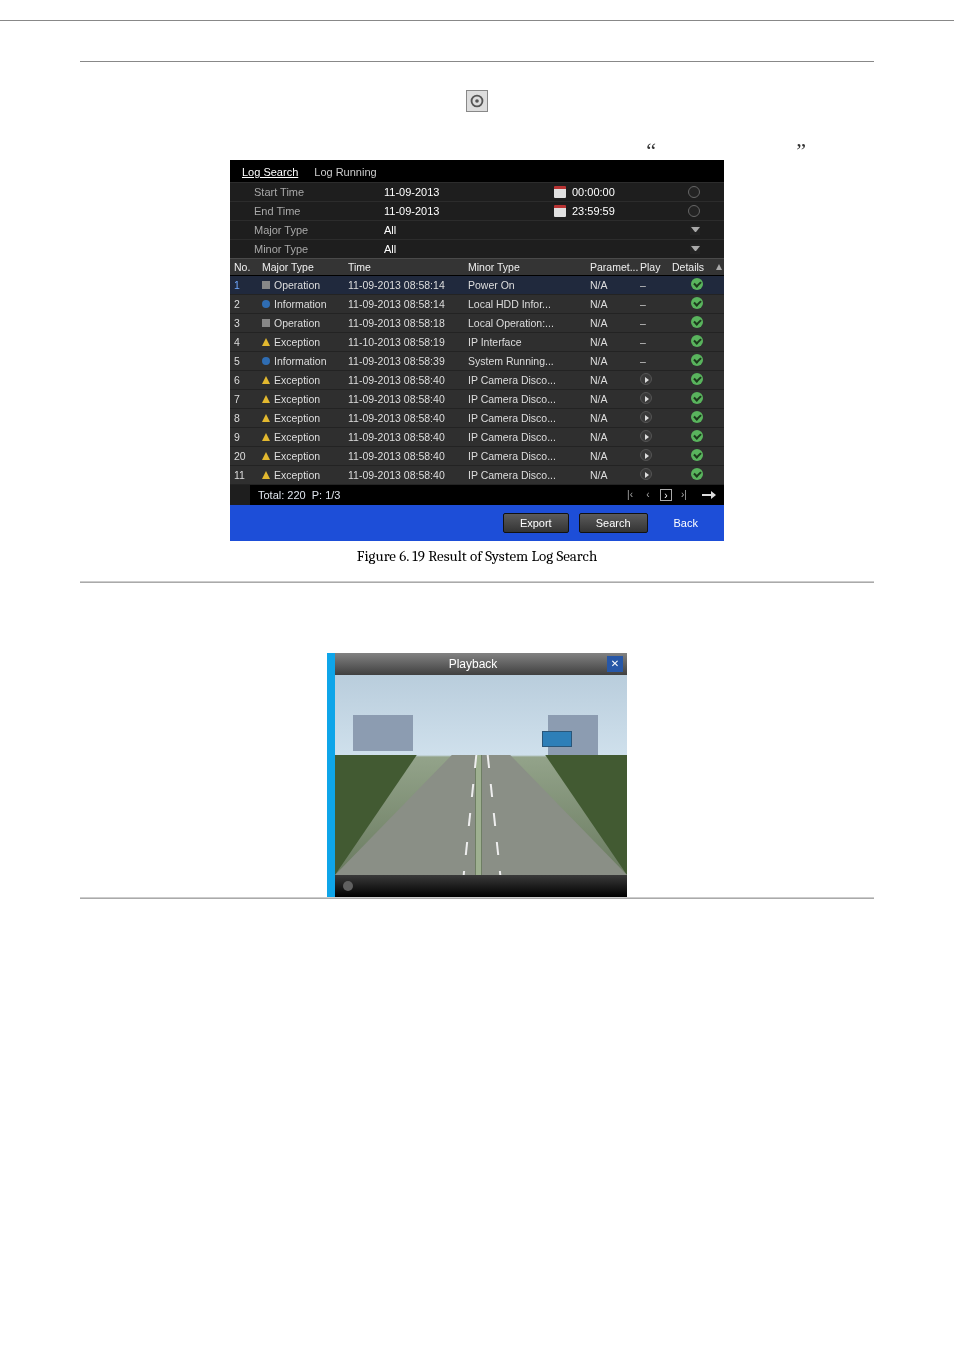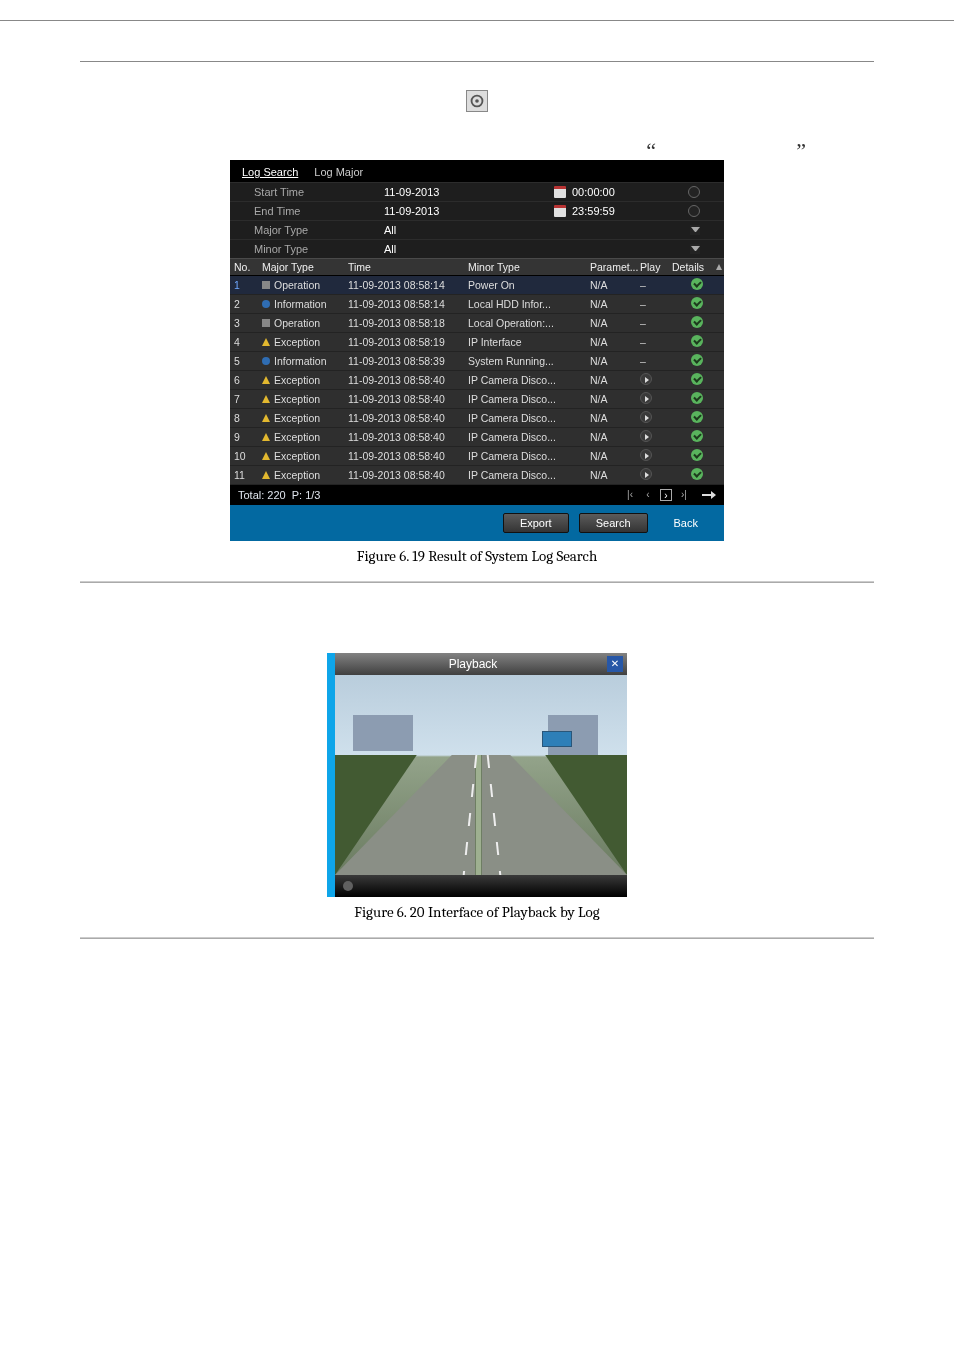--- a/index.html
+++ b/index.html
@@ -196,20 +196,21 @@
       border-left: 3px solid transparent;
       border-right: 3px solid transparent;
       border-bottom: 6px solid #aaa;
     }
     .footer-bar {
       display: flex;
       align-items: center;
       padding: 4px 8px;
       background: #000;
       gap: 6px;
+      margin-left: 20px;
     }
     .footer-text { color: #dfe4ec; }
     .footer-spacer { flex: 1; }
     .pager-btn {
       display: inline-block;
       width: 12px; height: 12px;
       color: #aaa;
       text-align: center;
       line-height: 12px;
       font-size: 10px;
@@ -234,21 +235,21 @@
       position: absolute; right: 0; top: 1px;
       border-left: 5px solid #ddd;
       border-top: 4px solid transparent;
       border-bottom: 4px solid transparent;
     }
     .action-bar {
       display: flex;
       justify-content: flex-end;
       gap: 10px;
       padding: 8px 10px;
-      background: #0369a1;
+      background: #1d4ed8;
     }
     .btn, .btn-flat {
       display: inline-flex;
       align-items: center;
       justify-content: center;
       height: 20px;
       padding: 0 16px;
       font-size: 11px;
       border-radius: 2px;
     }
@@ -379,21 +380,21 @@
   <div class="quotes-row">
     <span class="quote-l">“</span>
     <span class="quote-r">”</span>
   </div>
 
   <div class="panel-wrap">
     <div class="panel">
 
       <div class="tabs">
         <span class="tab-active">Log Search</span>
-        <span class="tab-inactive">Log Major</span>
+        <span class="tab-inactive">Log Running</span>
       </div>
 
       <div class="form-row">
         <span class="form-label">Start Time</span>
         <span class="form-value">11-09-2013</span>
         <span class="cal-icon"></span>
         <span class="time-val">00:00:00</span>
         <span class="form-spacer"></span>
         <span class="clock-icon"></span>
       </div>
@@ -455,21 +456,21 @@
             <span class="major-cell"><span class="dot-op"></span>Operation</span>
             <span>11-09-2013 08:58:18</span>
             <span>Local Operation:...</span>
             <span>N/A</span>
             <span><span class="dash">–</span></span>
             <span class="col-det"><span class="detail-chk"></span></span>
           </div>
           <div class="table-row">
             <span class="cell-no">4</span>
             <span class="major-cell"><span class="dot-exc"></span>Exception</span>
-            <span>11-09-2013 08:58:19</span>
+            <span>11-10-2013 08:58:19</span>
             <span>IP Interface</span>
             <span>N/A</span>
             <span><span class="dash">–</span></span>
             <span class="col-det"><span class="detail-chk"></span></span>
           </div>
           <div class="table-row">
             <span class="cell-no">5</span>
             <span class="major-cell"><span class="dot-info"></span>Information</span>
             <span>11-09-2013 08:58:39</span>
             <span>System Running...</span>
@@ -507,21 +508,21 @@
           <div class="table-row">
             <span class="cell-no">9</span>
             <span class="major-cell"><span class="dot-exc"></span>Exception</span>
             <span>11-09-2013 08:58:40</span>
             <span>IP Camera Disco...</span>
             <span>N/A</span>
             <span><span class="play-btn"></span></span>
             <span class="col-det"><span class="detail-chk"></span></span>
           </div>
           <div class="table-row">
-            <span class="cell-no">10</span>
+            <span class="cell-no">20</span>
             <span class="major-cell"><span class="dot-exc"></span>Exception</span>
             <span>11-09-2013 08:58:40</span>
             <span>IP Camera Disco...</span>
             <span>N/A</span>
             <span><span class="play-btn"></span></span>
             <span class="col-det"><span class="detail-chk"></span></span>
           </div>
           <div class="table-row">
             <span class="cell-no">11</span>
             <span class="major-cell"><span class="dot-exc"></span>Exception</span>
@@ -574,15 +575,14 @@
         <div class="barrier"></div>
         <div class="lane l1"></div>
         <div class="lane l2"></div>
       </div>
       <div class="pb-footer">
         <span class="pb-dot"></span>
       </div>
     </div>
   </div>
 
-  <div class="caption">Figure 6. 20 Interface of Playback by Log</div>
 </div>
 <div class="caption2-underline"></div>
 
 </body></html>

